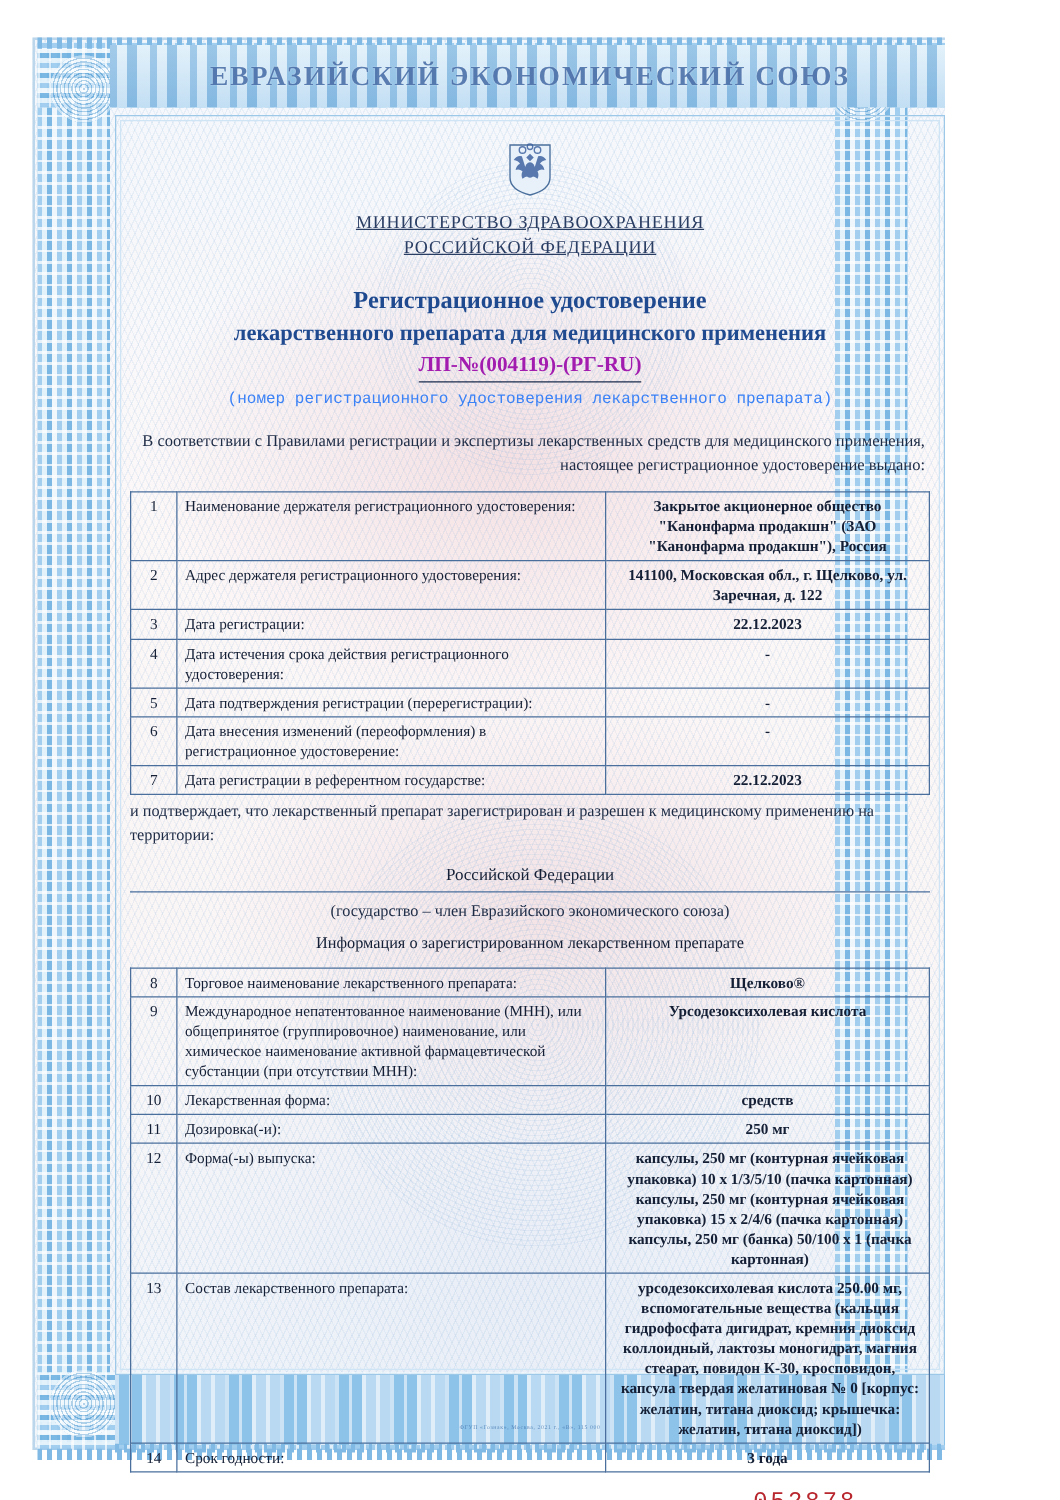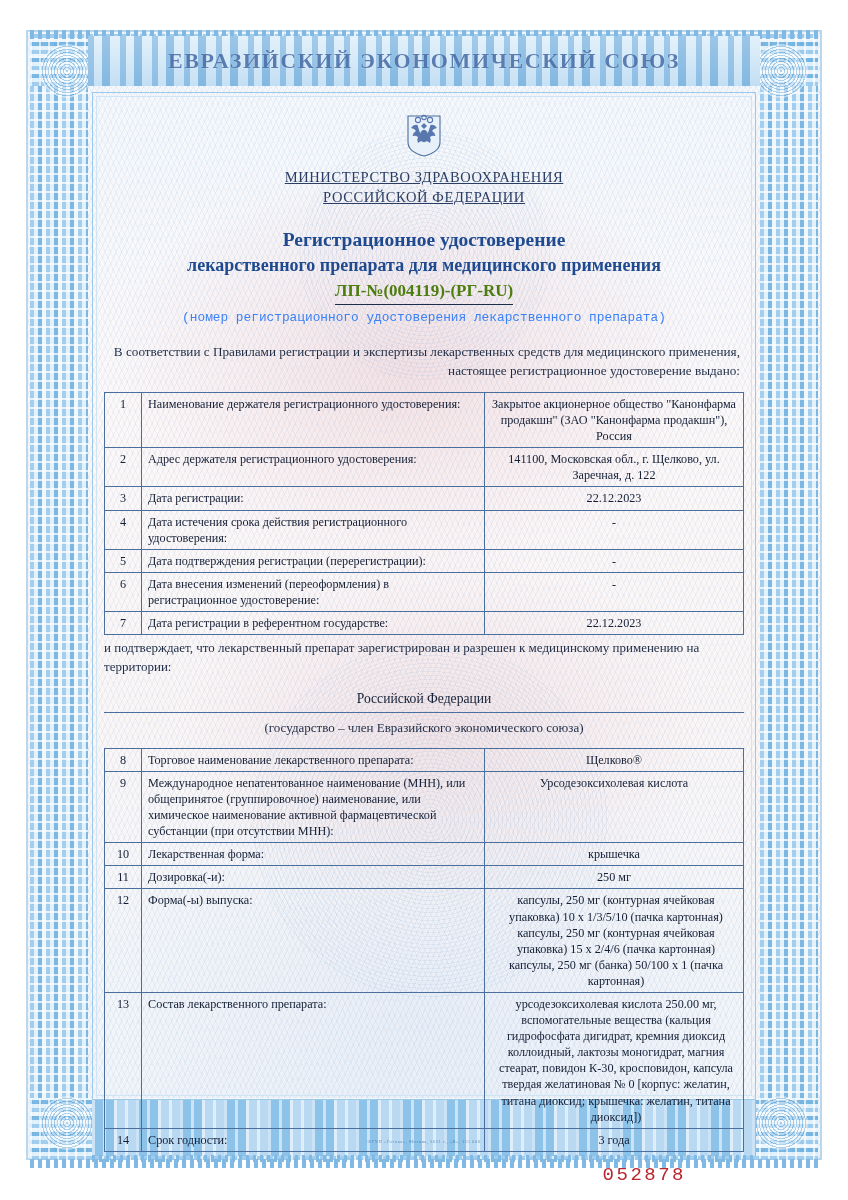--- a/index.html
+++ b/index.html
@@ -5,21 +5,21 @@
   html, body {
     margin: 0;
     padding: 0;
     background: #ffffff;
   }
   body {
     font-family: "Liberation Serif", serif;
   }
   .page {
     position: relative;
-    width: 848px;
+    width: 756px;
     height: 1200px;
     background: #ffffff;
     overflow: hidden;
   }
 
   
   .bg-guilloche {
     position: absolute;
     left: 26px; top: 30px;
     width: 796px; height: 1130px;
@@ -159,21 +159,21 @@
     font-weight: 700;
     color: #1f4a8f;
     line-height: 1.35;
   }
   .doc-title .l1 { font-size: 19.5px; }
   .doc-title .l2 { font-size: 18px; }
   .doc-number {
     display: inline-block;
     font-size: 17px;
     font-weight: 700;
-    color: #4d7c0f;
+    color: #a21caf;
     border-bottom: 1.6px solid #1b2c4d;
     padding-bottom: 1px;
     margin-top: 2px;
   }
   .doc-subnote {
     text-align: center;
     font-size: 12.8px;
     color: #3b82f6;
     margin-top: 5px;
     font-family: Liberation Mono, monospace;
@@ -207,21 +207,21 @@
     text-align: center;
     font-size: 12.2px;
     vertical-align: top;
   }
   td.lbl {
     width: 330px;
     font-weight: 400;
   }
   td.val {
     text-align: center;
-    font-weight: 400;
+    font-weight: 700;
   }
   td.val.left-align { text-align: center; padding-left: 10px; }
 
   .midtext {
     font-size: 13px;
     line-height: 1.45;
     margin-top: 4px;
     color: #1d2b45;
   }
   .centered-country {
@@ -405,37 +405,38 @@
         </tr>
       </tbody>
     </table>
 
     <div class="midtext">и подтверждает, что лекарственный препарат зарегистрирован и разрешен к медицинскому применению на территории:</div>
 
     <div class="centered-country">Российской Федерации</div>
     <div class="country-rule"></div>
     <div class="country-note">(государство – член Евразийского экономического союза)</div>
 
+    <div class="section-note">Информация о зарегистрированном лекарственном препарате</div>
 
     <table class="reg">
       <tbody>
         <tr>
           <td class="num">8</td>
           <td class="lbl">Торговое наименование лекарственного препарата:</td>
           <td class="val">Щелково®</td>
         </tr>
         <tr>
           <td class="num">9</td>
           <td class="lbl">Международное непатентованное наименование (МНН), или общепринятое (группировочное) наименование, или химическое наименование активной фармацевтической субстанции (при отсутствии МНН):</td>
           <td class="val">Урсодезоксихолевая кислота</td>
         </tr>
         <tr>
           <td class="num">10</td>
           <td class="lbl">Лекарственная форма:</td>
-          <td class="val">крышечка</td>
+          <td class="val">средств</td>
         </tr>
         <tr>
           <td class="num">11</td>
           <td class="lbl">Дозировка(-и):</td>
           <td class="val">250 мг</td>
         </tr>
         <tr>
           <td class="num">12</td>
           <td class="lbl">Форма(-ы) выпуска:</td>
           <td class="val left-align" style="white-space:pre-line;">капсулы, 250 мг (контурная ячейковая упаковка) 10 х 1/3/5/10 (пачка картонная)

